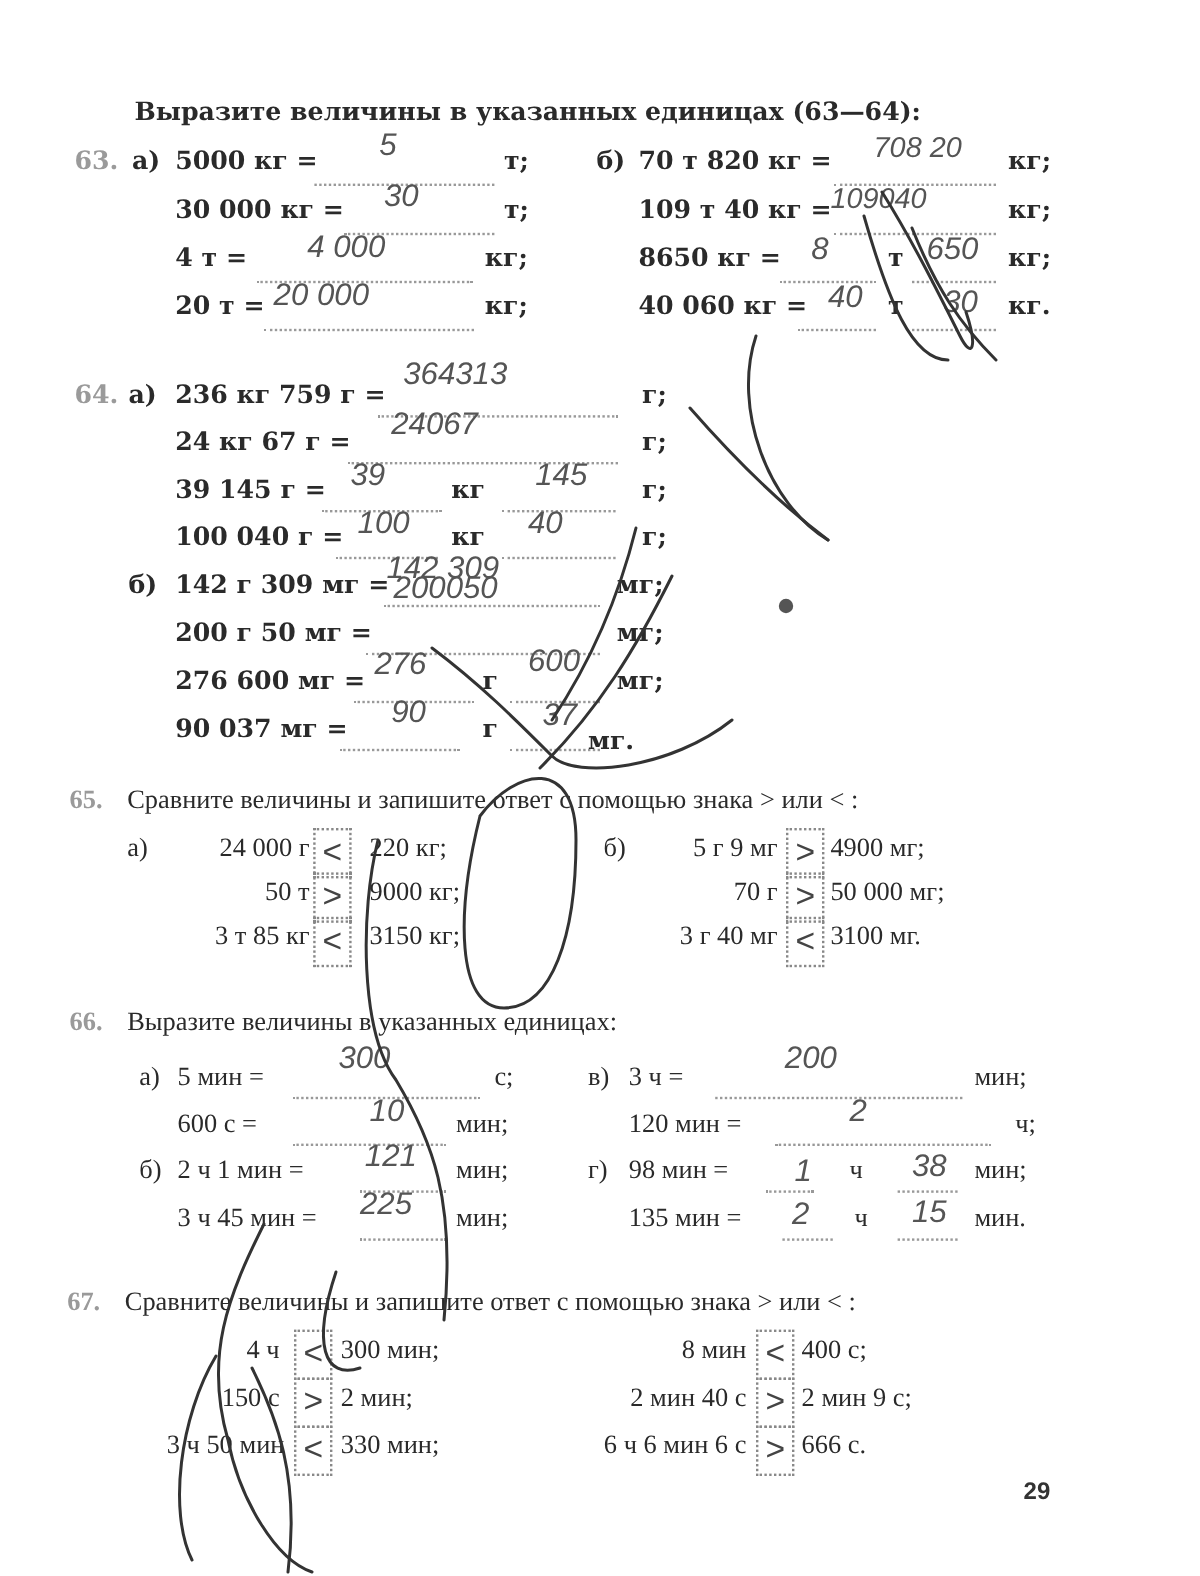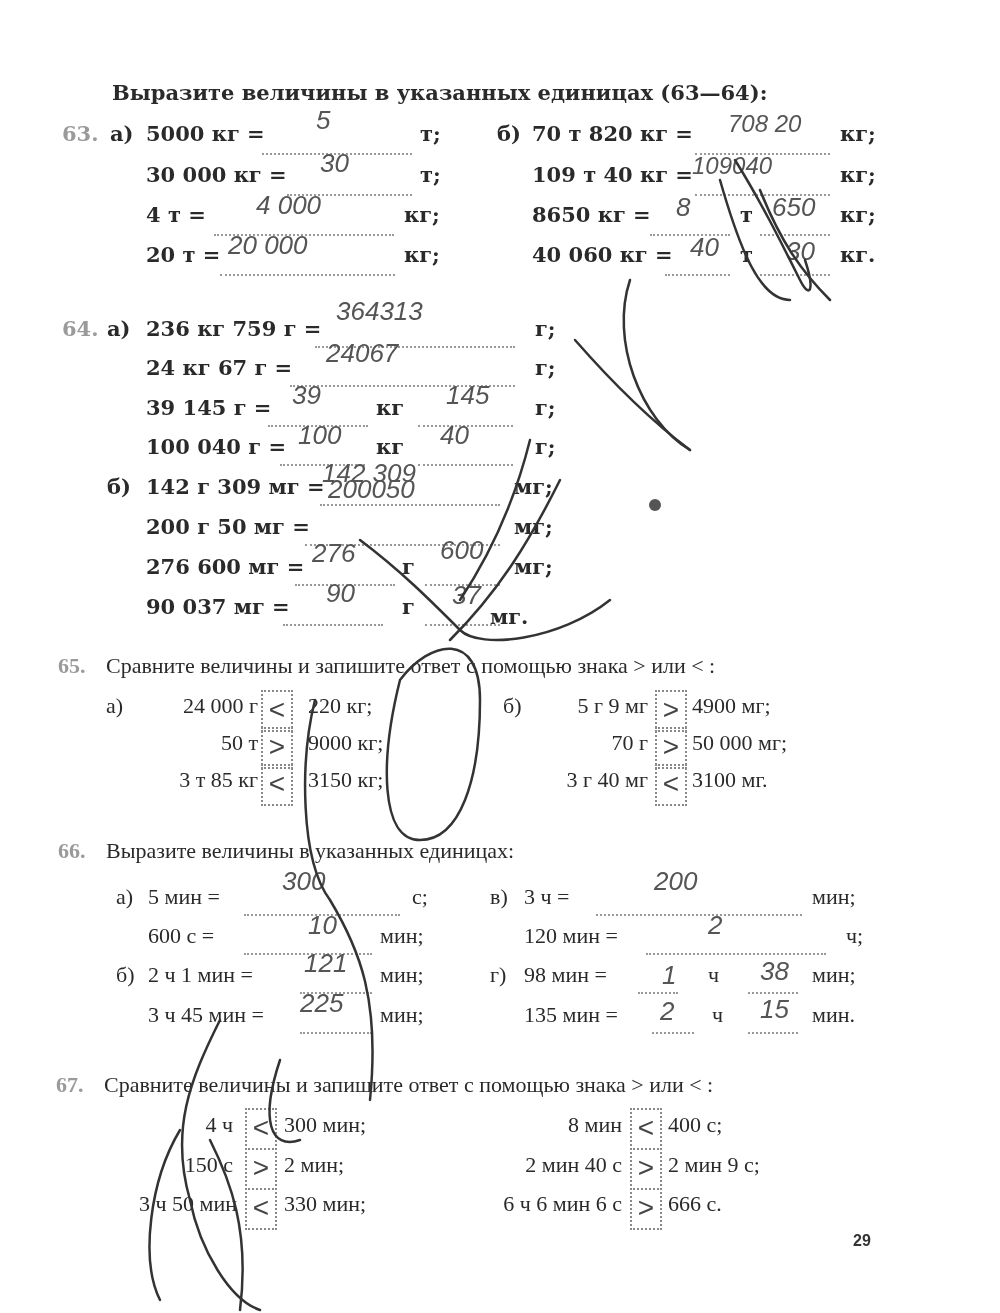--- a/index.html
+++ b/index.html
@@ -5,21 +5,21 @@
   html,body{margin:0;padding:0;background:#fff;}
   body{width:1000px;height:1313px;position:relative;overflow:hidden;font-family:"DejaVu Serif","Liberation Serif",serif;color:#2a2a2a;}
   .abs{position:absolute;white-space:nowrap;}
   .t{font-size:21px;}
   .bold{font-weight:bold;}
   .cond{font-family:"Liberation Serif",serif;font-size:22px;}
   .num{color:#9a9a9a;font-weight:bold;}
   .hw{font-family:"Liberation Sans",sans-serif;font-style:italic;color:#555;font-size:26px;}
   .dots{display:inline-block;border-bottom:2px dotted #999;height:4px;vertical-align:baseline;}
   .box{position:absolute;width:28px;height:38px;border:2px dotted #888;text-align:center;font-size:28px;line-height:36px;color:#444;font-family:"Liberation Sans",sans-serif;}
-  .pn{font-family:"Liberation Sans",sans-serif;font-size:16px;font-weight:bold;color:#333;}
+  .pn{font-family:"Liberation Sans",sans-serif;font-size:20px;font-weight:bold;color:#333;}
   svg.scrib{position:absolute;left:0;top:0;pointer-events:none;}
 </style>
 </head>
 <body>
 
 <div class="abs t bold" style="left:112px;top:80px;">Выразите величины в указанных единицах (63—64):</div>
 
 <div class="abs t num" style="left:62px;top:121px;">63.</div>
 <div class="abs t bold" style="left:110px;top:121px;">а)</div>
 <div class="abs t bold" style="left:497px;top:121px;">б)</div>

